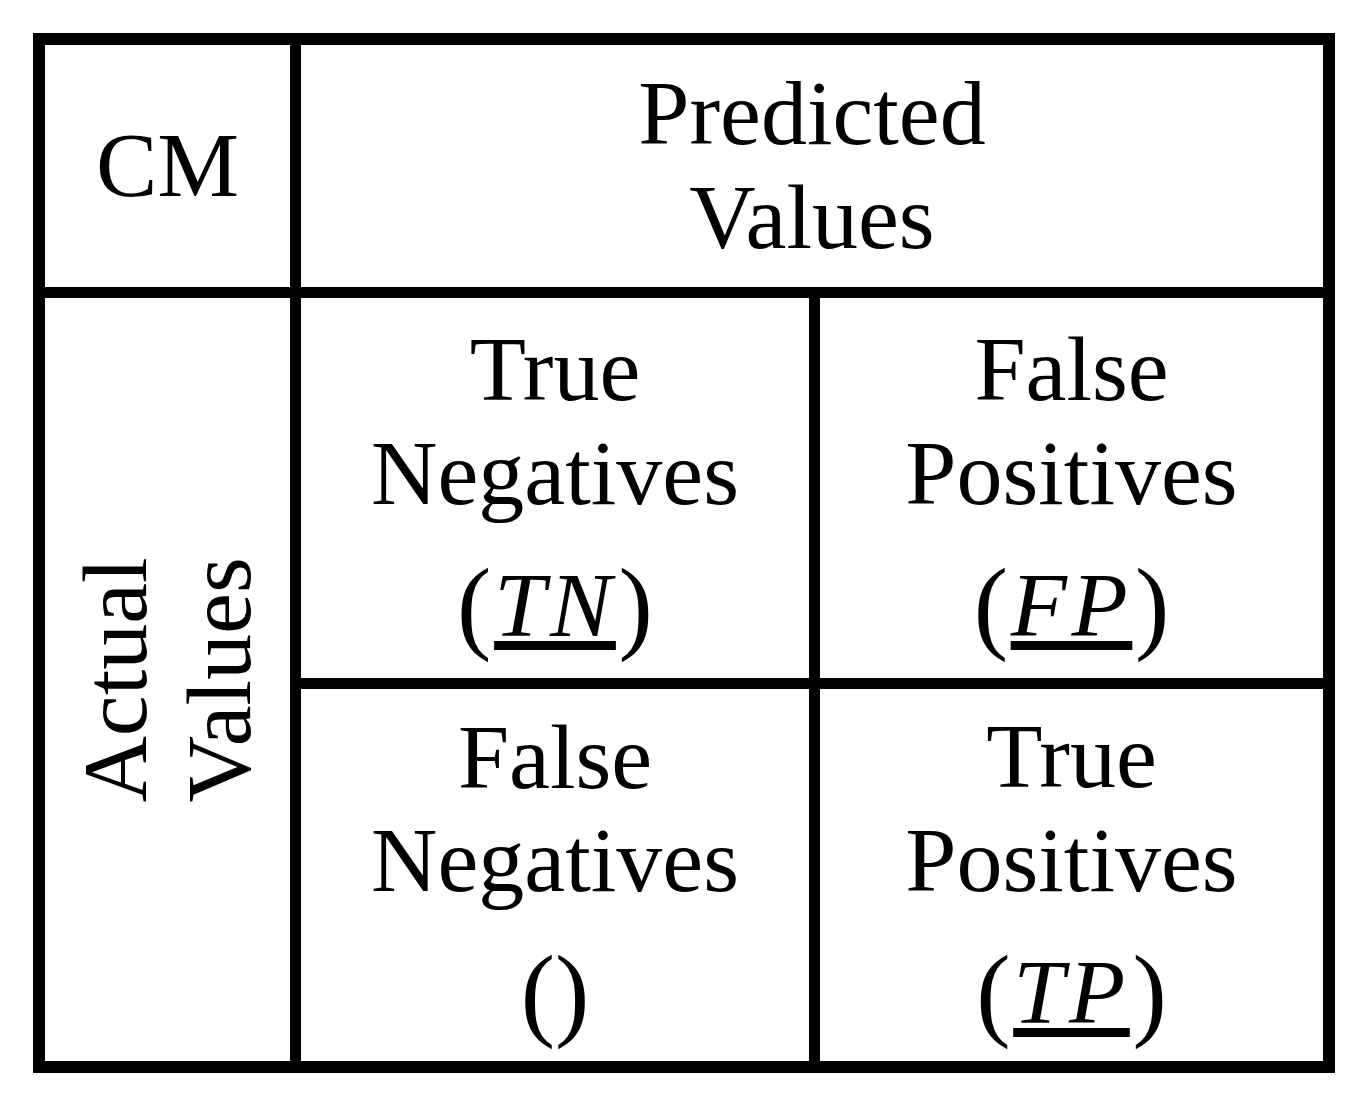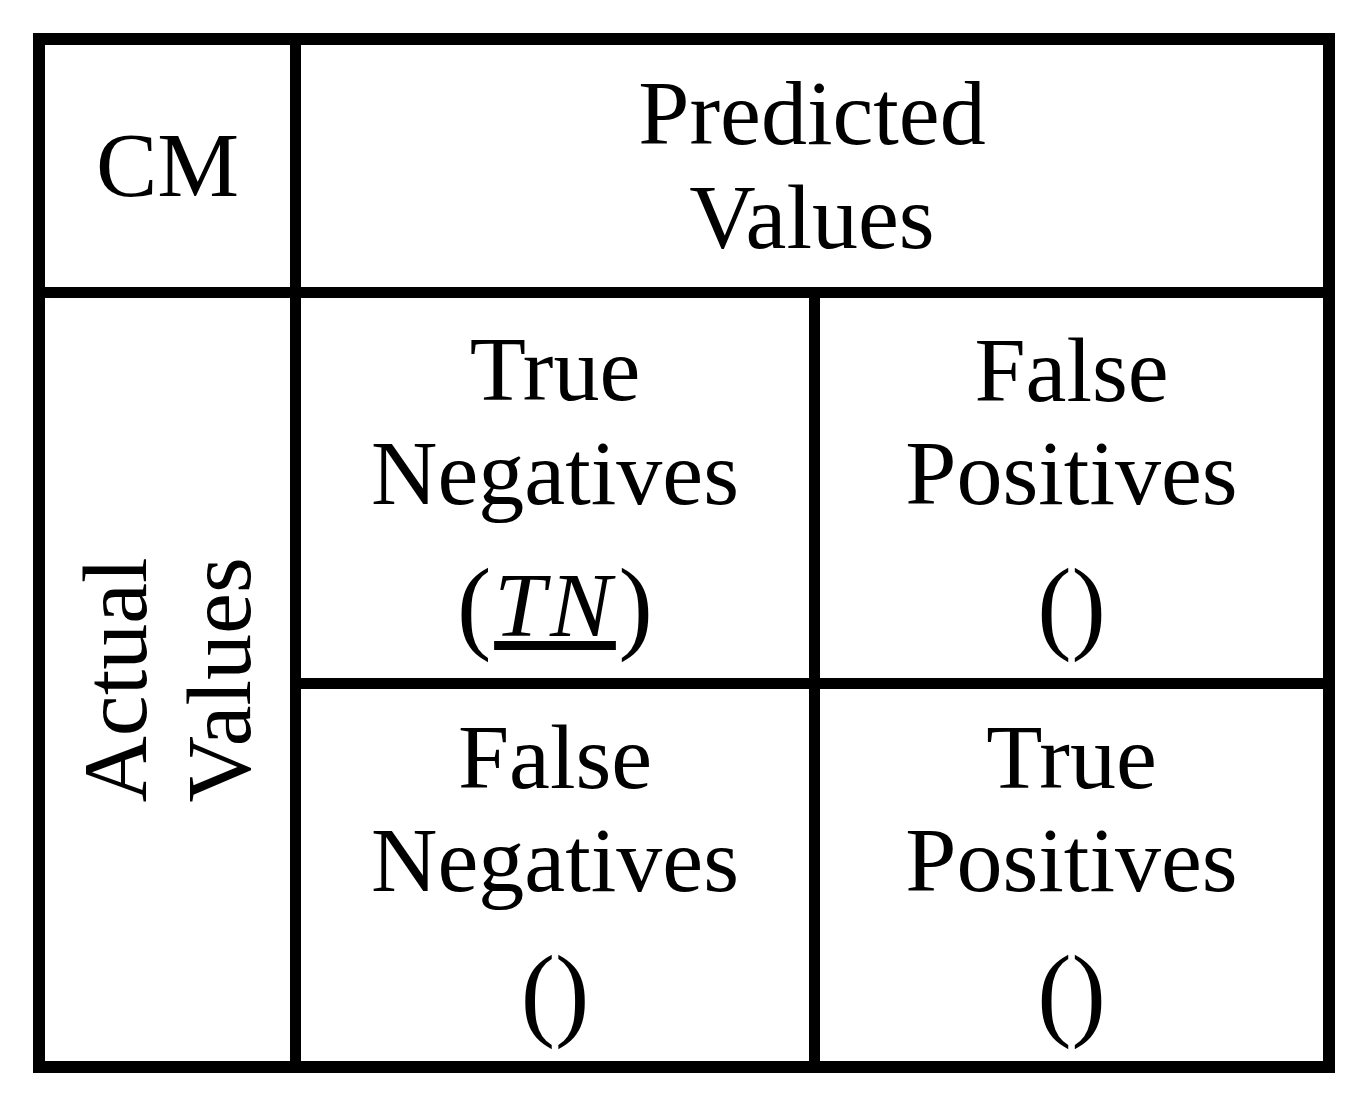--- a/index.html
+++ b/index.html
@@ -100,35 +100,37 @@
       <span class="abbr">TN</span>
       <span class="paren">)</span>
     </div>
   </div>
 
   <div class="cell fp-cell">
     <div>False</div>
     <div>Positives</div>
     <div class="abbr-line">
       <span class="paren">(</span>
+      <span class="abbr">FP</span>
       <span class="paren">)</span>
     </div>
   </div>
 
   <div class="cell fn-cell">
     <div>False</div>
     <div>Negatives</div>
     <div class="abbr-line">
       <span class="paren">(</span>
       <span class="paren">)</span>
     </div>
   </div>
 
   <div class="cell tp-cell">
     <div>True</div>
     <div>Positives</div>
     <div class="abbr-line">
       <span class="paren">(</span>
+      <span class="abbr">TP</span>
       <span class="paren">)</span>
     </div>
   </div>
 
 </div>
 
 </body></html>

